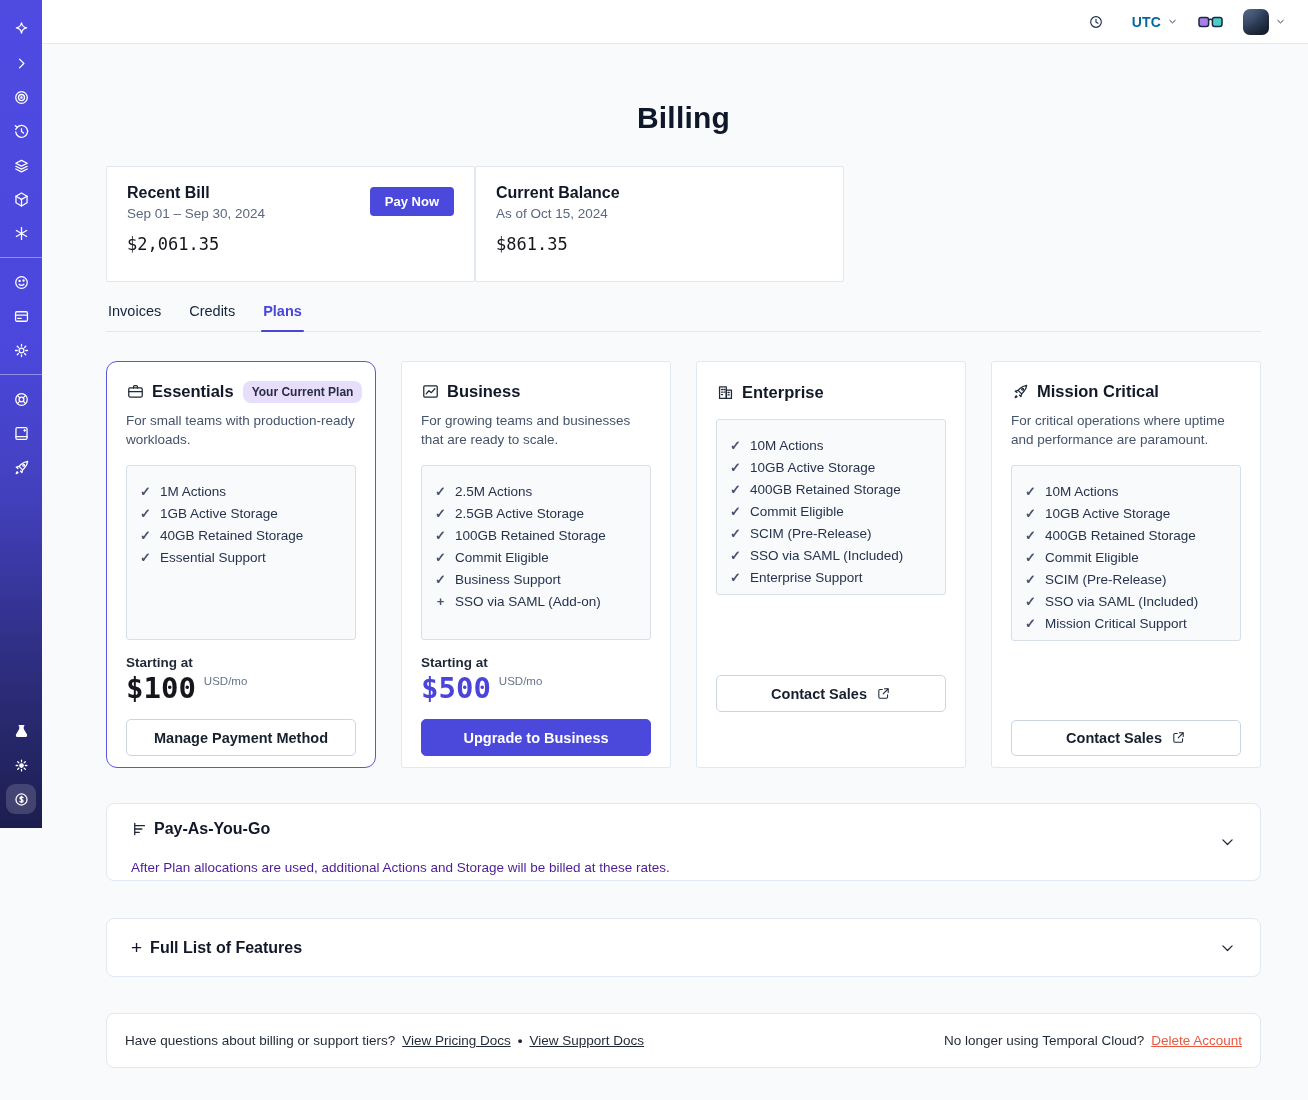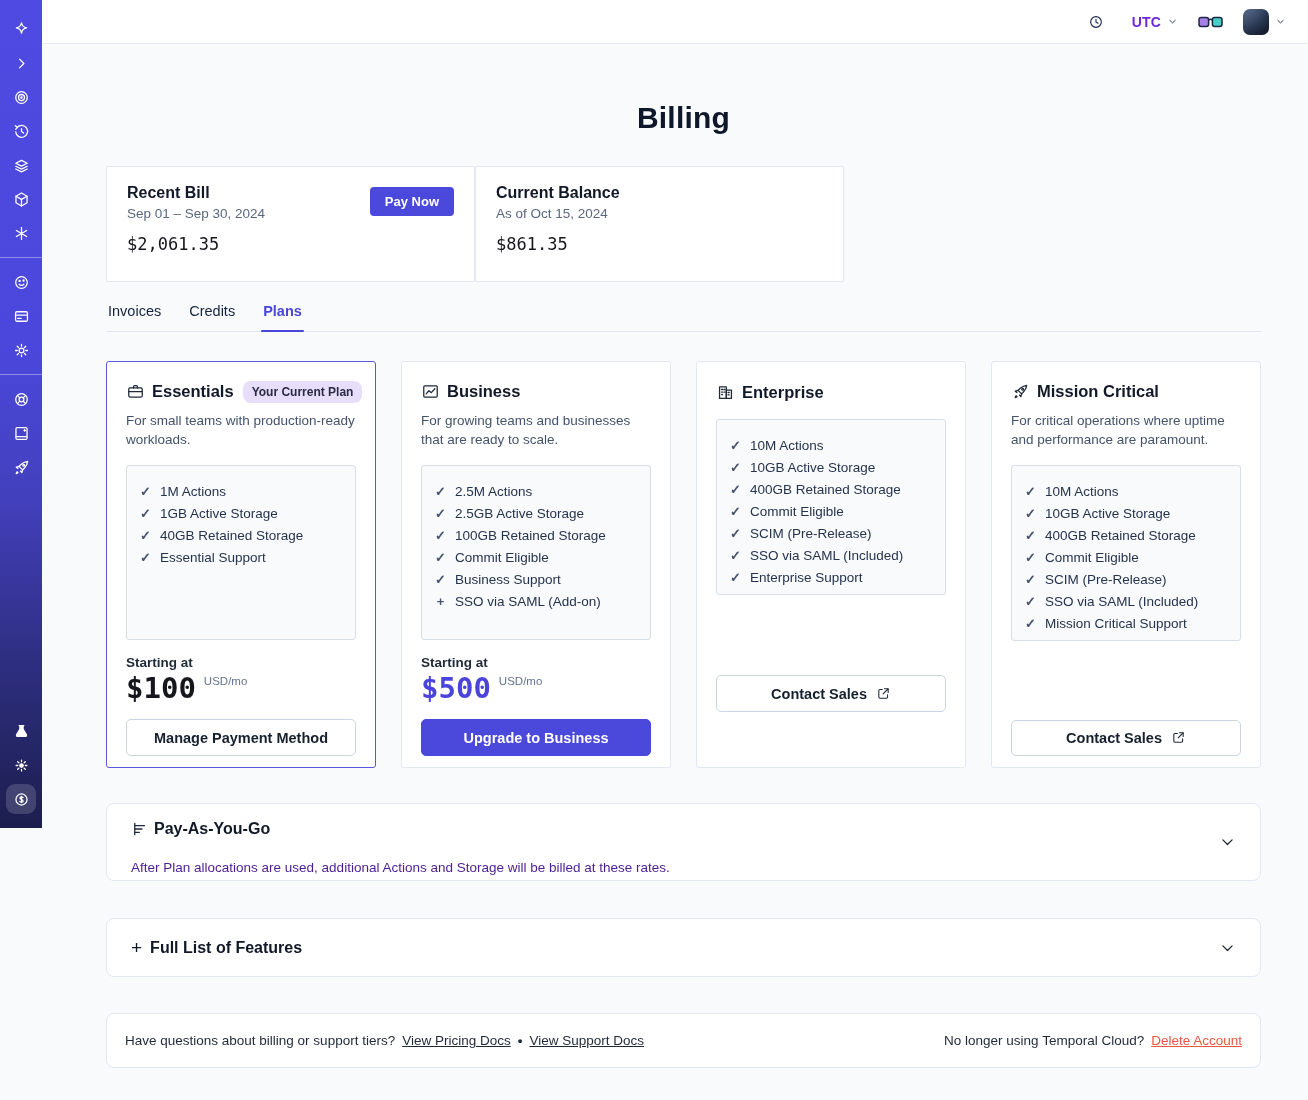--- a/index.html
+++ b/index.html
@@ -32,21 +32,21 @@
   }
 
   
   .topbar {
     position:absolute; left:42px; top:0; right:0; height:44px; background:#ffffff;
     border-bottom:1px solid #e6eaf1;
     display:flex; align-items:center; justify-content:flex-end; gap:20px; padding-right:22px;
   }
   .tz-group { display:flex; align-items:center; gap:6px; cursor:pointer; }
   .tz-group svg.clock { width:16px; height:16px; stroke:#1d2b50; fill:none; stroke-width:1.7; stroke-linecap:round; }
-  .tz-label { font-size:14px; font-weight:700; color:#6d28d9; letter-spacing:.2px;margin-left:22px; }
+  .tz-label { font-size:14px; font-weight:700; color:#0369a1; letter-spacing:.2px;margin-left:22px; }
   .chev-sm { width:11px; height:11px; stroke:#1d2b50; fill:none; stroke-width:2; stroke-linecap:round; stroke-linejoin:round; }
   .glasses-btn { cursor:pointer; display:flex; align-items:center; }
   .avatar-group { display:flex; align-items:center; gap:6px; cursor:pointer; }
   .avatar {
     width:26px; height:26px; border-radius:7px;
     background:linear-gradient(135deg,#5d7293 0%,#2d3c57 55%,#141e30 100%);
     box-shadow:inset 0 -6px 8px rgba(0,0,0,.25);
   }
 
   
@@ -71,21 +71,21 @@
   .tab { font-size:14.5px; color:#14243e; padding:0 2px 12px 2px; cursor:pointer; position:relative; }
   .tab.active { color:#4946d8; font-weight:600; }
   .tab.active::after { content:""; position:absolute; left:0; right:0; bottom:-1px; height:2.5px; background:#4946d8; border-radius:2px; }
 
   
   .plans-row { display:flex; gap:25px; margin-top:29px; }
   .plan-card {
     width:270px; height:407px; background:#fff; border:1px solid #e2e8f0; border-radius:3px;
     padding:18px 19px 11px 19px; display:flex; flex-direction:column;
   }
-  .plan-card.current { border-color:#5b57dd; }
+  .plan-card.current { border-color:#5b57dd;border-radius:11px; }
   .plan-head { display:flex; align-items:center; gap:7px; height:24px; }
   .plan-head svg { width:19px; height:19px; stroke:#1f2937; fill:none; stroke-width:1.6; stroke-linecap:round; stroke-linejoin:round; flex:0 0 auto; }
   .plan-name { font-size:16.5px; font-weight:700; color:#111827; white-space:nowrap; }
   .plan-badge {
     background:#e7defb; color:#2b2b45; font-size:12px; font-weight:600;
     padding:4px 9px; border-radius:8px; white-space:nowrap; margin-left:2px;
   }
   .plan-desc { font-size:13.5px; line-height:19px; color:#44536b; margin-top:7px; height:40px; }
   .feature-box {
     margin-top:15px; height:176px; background:#f8fafc; border:1px solid #d7dfe9; border-radius:3px;

